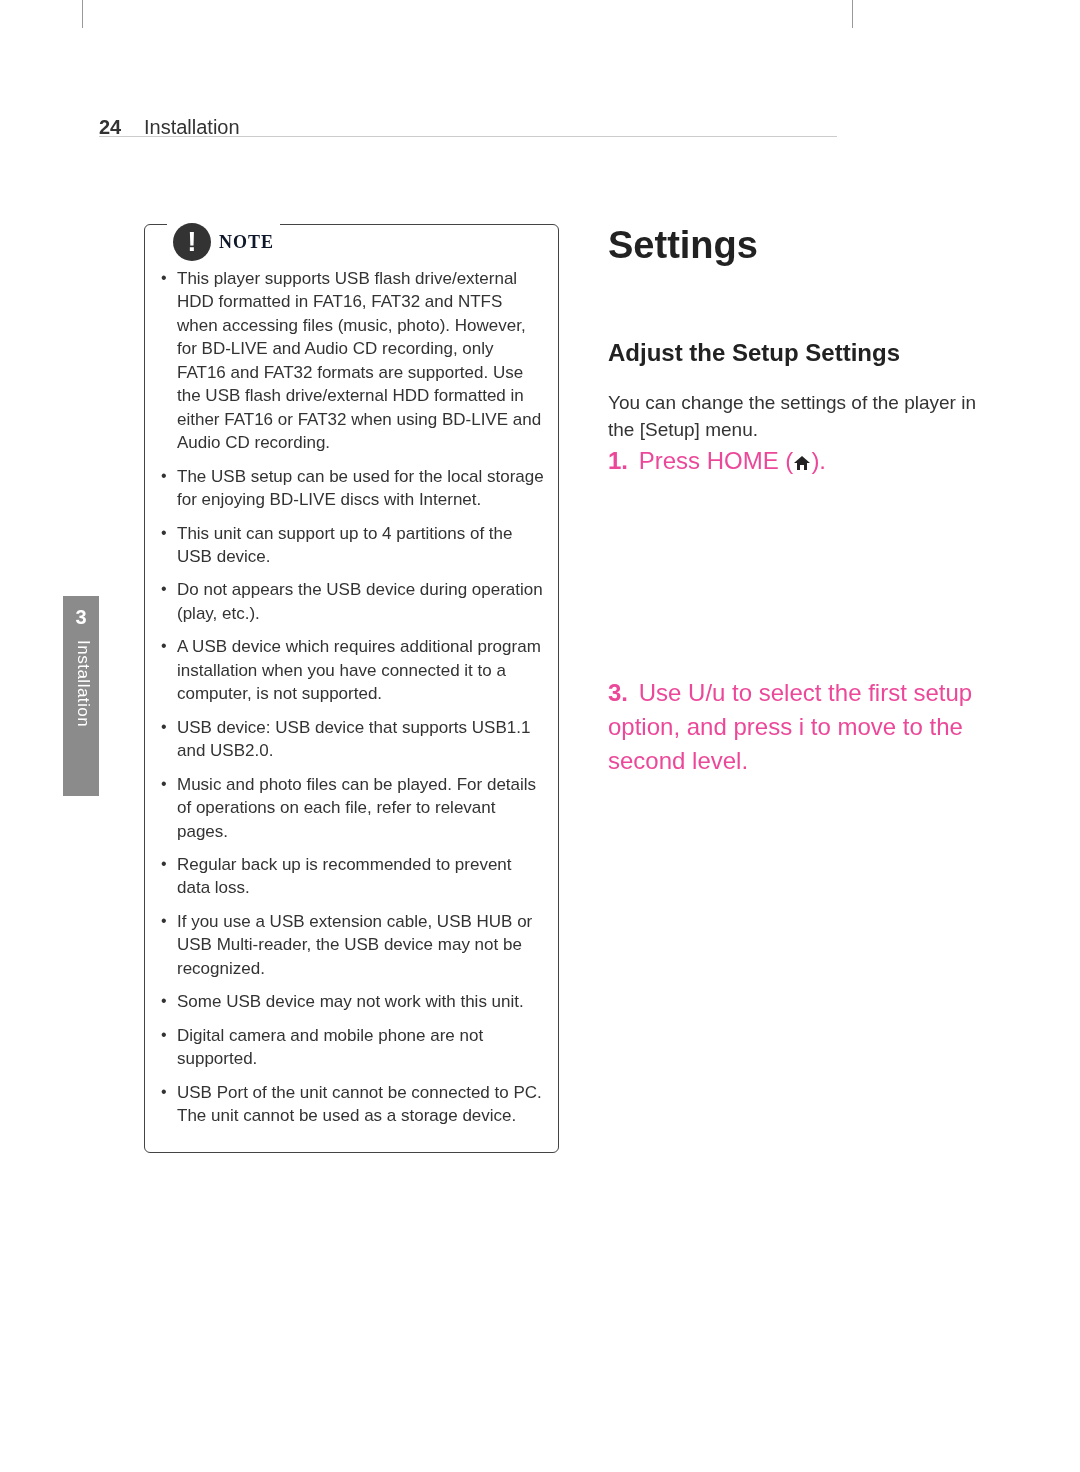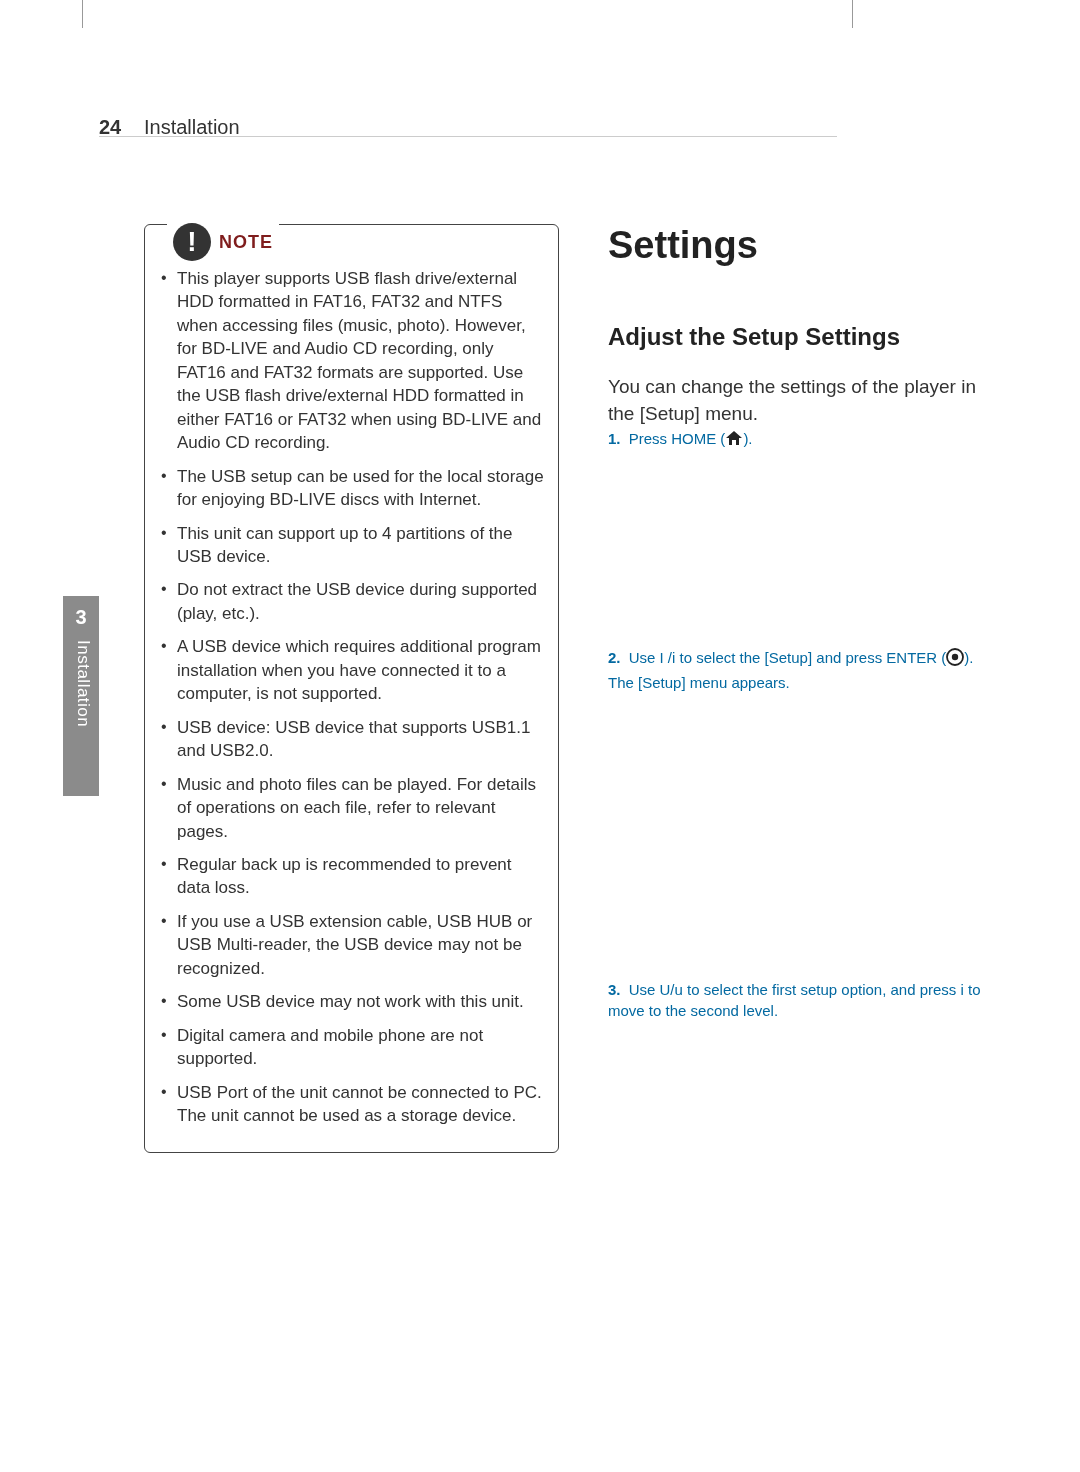--- a/index.html
+++ b/index.html
@@ -16,32 +16,32 @@
   .side-tab { position: absolute; left: 63px; top: 596px; width: 36px; height: 200px; background: #8b8b8b; color: #fff; }
   .side-tab-num { position: absolute; left: 0; top: 10px; width: 36px; text-align: center; font-size: 20px; font-weight: 600; }
   .side-tab-text { position: absolute; left: 10px; top: 44px; writing-mode: vertical-rl; font-size: 17px; font-weight: 500; letter-spacing: 0.5px; }
 
   .col-left { position: absolute; left: 144px; top: 224px; width: 415px; }
   .col-right { position: absolute; left: 608px; top: 224px; width: 375px; }
 
   .note-box { border: 1px solid #444; border-radius: 6px; padding: 42px 14px 14px 14px; position: relative; }
   .note-badge { position: absolute; top: -0px; left: 22px; display: flex; align-items: center; gap: 8px; background: #fff; padding: 0 6px; transform: translateY(-2px); }
   .note-circle { width: 38px; height: 38px; border-radius: 50%; background: #333; color: #fff; display: flex; align-items: center; justify-content: center; font-size: 28px; font-weight: 700; }
-  .note-label { font-size: 18px; font-weight: 700; letter-spacing: 1px; color: #7f1d1d; }
+  .note-label { font-size: 18px; font-weight: 700; letter-spacing: 1px; color: #0f172a; font-family: Liberation Serif, serif; }
 
   .bullets { list-style: none; }
   .bullets li { position: relative; padding-left: 18px; font-size: 17px; line-height: 1.38; color: #333; margin-bottom: 10px; }
   .bullets li::before { content: "•"; position: absolute; left: 2px; top: 0; font-size: 16px; color: #333; }
 
-  .h1 { font-size: 38px; font-weight: 700; color: #222; margin-bottom: 56px; }
+  .h1 { font-size: 38px; font-weight: 700; color: #222; margin-bottom: 72px; }
   .h2 { font-size: 24px; font-weight: 700; color: #222; margin-bottom: 23px; }
   .para { font-size: 19px; line-height: 1.42; color: #333; }
 
   .steps { list-style: none; }
-  .steps li { font-size: 15px; line-height: 1.42; color: #0369a1; }
+  .steps li { font-size: 24px; line-height: 1.42; color: #ec4899; }
   .steps .num { font-weight: 700; margin-right: 4px; }
 
   .step1 { margin-bottom: 196px; }
   .step2 { margin-bottom: 286px; }
   .step3 { }
 
   .home-icon { display: inline-block; vertical-align: -2px; }
   .enter-icon { display: inline-block; vertical-align: -3px; }
 
   .footer { position: absolute; bottom: 30px; left: 99px; right: 98px; display: flex; justify-content: space-between; font-size: 13px; color: #888; }
@@ -66,21 +66,21 @@
   <div class="col-left">
     <div class="note-box">
       <div class="note-badge">
         <div class="note-circle">!</div>
         <div class="note-label">NOTE</div>
       </div>
       <ul class="bullets">
         <li>This player supports USB flash drive/external HDD formatted in FAT16, FAT32 and NTFS when accessing files (music, photo). However, for BD-LIVE and Audio CD recording, only FAT16 and FAT32 formats are supported. Use the USB flash drive/external HDD formatted in either FAT16 or FAT32 when using BD-LIVE and Audio CD recording.</li>
         <li>The USB setup can be used for the local storage for enjoying BD-LIVE discs with Internet.</li>
         <li>This unit can support up to 4 partitions of the USB device.</li>
-        <li>Do not extract the USB device during supported (play, etc.).</li>
+        <li>Do not appears the USB device during operation (play, etc.).</li>
         <li>A USB device which requires additional program installation when you have connected it to a computer, is not supported.</li>
         <li>USB device: USB device that supports USB1.1 and USB2.0.</li>
         <li>Music and photo files can be played. For details of operations on each file, refer to relevant pages.</li>
         <li>Regular back up is recommended to prevent data loss.</li>
         <li>If you use a USB extension cable, USB HUB or USB Multi-reader, the USB device may not be recognized.</li>
         <li>Some USB device may not work with this unit.</li>
         <li>Digital camera and mobile phone are not supported.</li>
         <li>USB Port of the unit cannot be connected to PC. The unit cannot be used as a storage device.</li>
       </ul>
     </div>
@@ -91,27 +91,20 @@
     <div class="h2">Adjust the Setup Settings</div>
     <div class="para">You can change the settings of the player in the [Setup] menu.</div>
 
     <ol class="steps">
       <li class="step1">
         <span class="num">1.</span>
         <span>Press HOME (</span><span class="home-icon"><svg width="18" height="16" viewBox="0 0 18 16">
               <path d="M9 1 L17 8 L14 8 L14 15 L11 15 L11 10 L7 10 L7 15 L4 15 L4 8 L1 8 Z" fill="#222"></path>
             </svg></span><span>).</span>
       </li>
-      <li class="step2">
-        <span class="num">2.</span>
-        <span>Use </span><span>I /i</span><span> to select the [Setup] and press ENTER (</span><span class="enter-icon"><svg width="18" height="18" viewBox="0 0 18 18">
-              <circle cx="9" cy="9" r="8" fill="none" stroke="#222" stroke-width="1.8"></circle>
-              <circle cx="9" cy="9" r="3.2" fill="#222"></circle>
-            </svg></span><span>). The [Setup] menu appears.</span>
-      </li>
       <li class="step3">
         <span class="num">3.</span>
         <span>Use </span><span>U/u</span><span> to select the first setup option, and press </span><span>i</span><span> to move to the second level.</span>
       </li>
     </ol>
   </div>
 
 
 </div>
 

